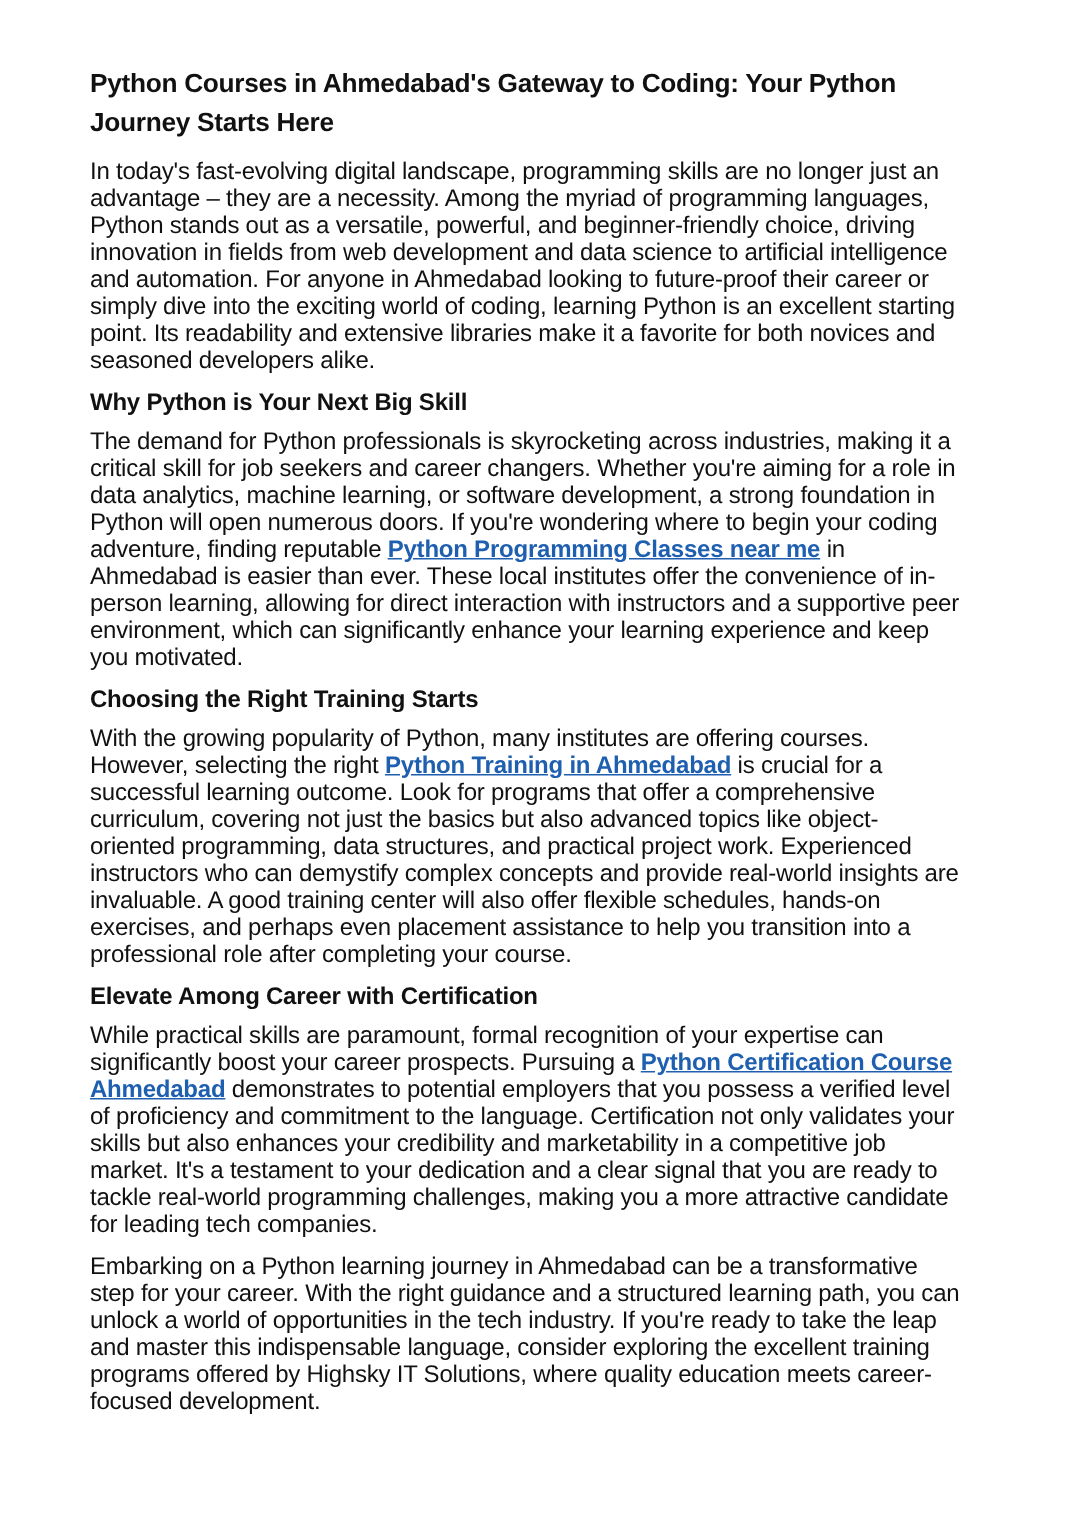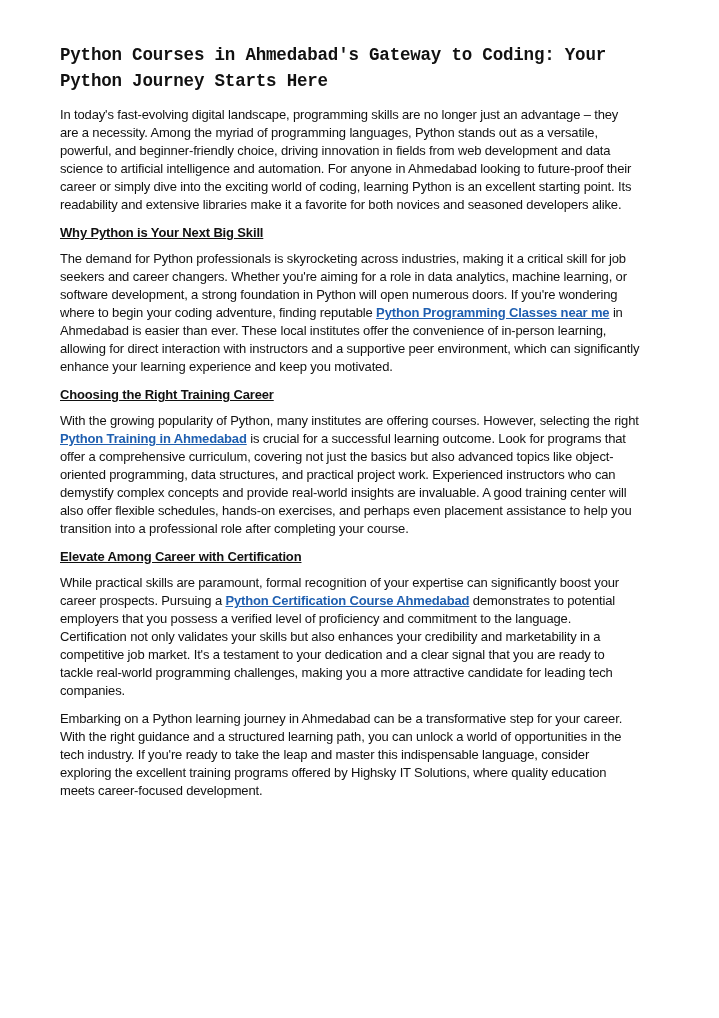--- a/index.html
+++ b/index.html
@@ -11,41 +11,40 @@
       font-family: "Liberation Sans", sans-serif;
       color: #111111;
     }
     .page {
       position: absolute;
       left: 60px;
       top: 42px;
       width: 580px;
     }
     h1 {
-      font-family: Liberation Mono, monospace;
+      font-family: Liberation Sans, sans-serif;
       font-weight: bold;
       font-size: 17.5px;
       line-height: 26px;
       margin: 0 0 12px 0;
       letter-spacing: -0.2px;
       color: #111111;
     }
     p {
       margin: 0 0 10px 0;
-      font-size: 13px;
+      font-size: 16px;
       line-height: 18px;
       letter-spacing: -0.15px;
     }
     h2 {
-      font-size: 13px;
+      font-size: 16px;
       font-weight: bold;
       line-height: 18px;
       margin: 0 0 8px 0;
       letter-spacing: -0.15px;
-      text-decoration: underline;
     }
     a.doc-link {
       color: #1f5fb0;
       font-weight: bold;
       text-decoration: underline;
       cursor: pointer;
       text-align: right;
     }
   </style>
 </head>
@@ -55,21 +54,21 @@
   <h1>Python Courses in Ahmedabad's Gateway to Coding: Your Python Journey Starts Here</h1>
 
   <p>In today's fast-evolving digital landscape, programming skills are no longer just an advantage – they are a necessity. Among the myriad of programming languages, Python stands out as a versatile, powerful, and beginner-friendly choice, driving innovation in fields from web development and data science to artificial intelligence and automation. For anyone in Ahmedabad looking to future-proof their career or simply dive into the exciting world of coding, learning Python is an excellent starting point. Its readability and extensive libraries make it a favorite for both novices and seasoned developers alike.</p>
 
   <section>
     <h2>Why Python is Your Next Big Skill</h2>
     <p><span>The demand for Python professionals is skyrocketing across industries, making it a critical skill for job seekers and career changers. Whether you're aiming for a role in data analytics, machine learning, or software development, a strong foundation in Python will open numerous doors. If you're wondering where to begin your coding adventure, finding reputable </span><a class="doc-link">Python Programming Classes near me</a><span> in Ahmedabad is easier than ever. These local institutes offer the convenience of in-person learning, allowing for direct interaction with instructors and a supportive peer environment, which can significantly enhance your learning experience and keep you motivated.</span></p>
   </section>
 
   <section>
-    <h2>Choosing the Right Training Career</h2>
+    <h2>Choosing the Right Training Starts</h2>
     <p><span>With the growing popularity of Python, many institutes are offering courses. However, selecting the right </span><a class="doc-link">Python Training in Ahmedabad</a><span> is crucial for a successful learning outcome. Look for programs that offer a comprehensive curriculum, covering not just the basics but also advanced topics like object-oriented programming, data structures, and practical project work. Experienced instructors who can demystify complex concepts and provide real-world insights are invaluable. A good training center will also offer flexible schedules, hands-on exercises, and perhaps even placement assistance to help you transition into a professional role after completing your course.</span></p>
   </section>
 
   <section>
     <h2>Elevate Among Career with Certification</h2>
     <p><span>While practical skills are paramount, formal recognition of your expertise can significantly boost your career prospects. Pursuing a </span><a class="doc-link">Python Certification Course Ahmedabad</a><span> demonstrates to potential employers that you possess a verified level of proficiency and commitment to the language. Certification not only validates your skills but also enhances your credibility and marketability in a competitive job market. It's a testament to your dedication and a clear signal that you are ready to tackle real-world programming challenges, making you a more attractive candidate for leading tech companies.</span></p>
   </section>
 
   <p>Embarking on a Python learning journey in Ahmedabad can be a transformative step for your career. With the right guidance and a structured learning path, you can unlock a world of opportunities in the tech industry. If you're ready to take the leap and master this indispensable language, consider exploring the excellent training programs offered by Highsky IT Solutions, where quality education meets career-focused development.</p>
 </div>

